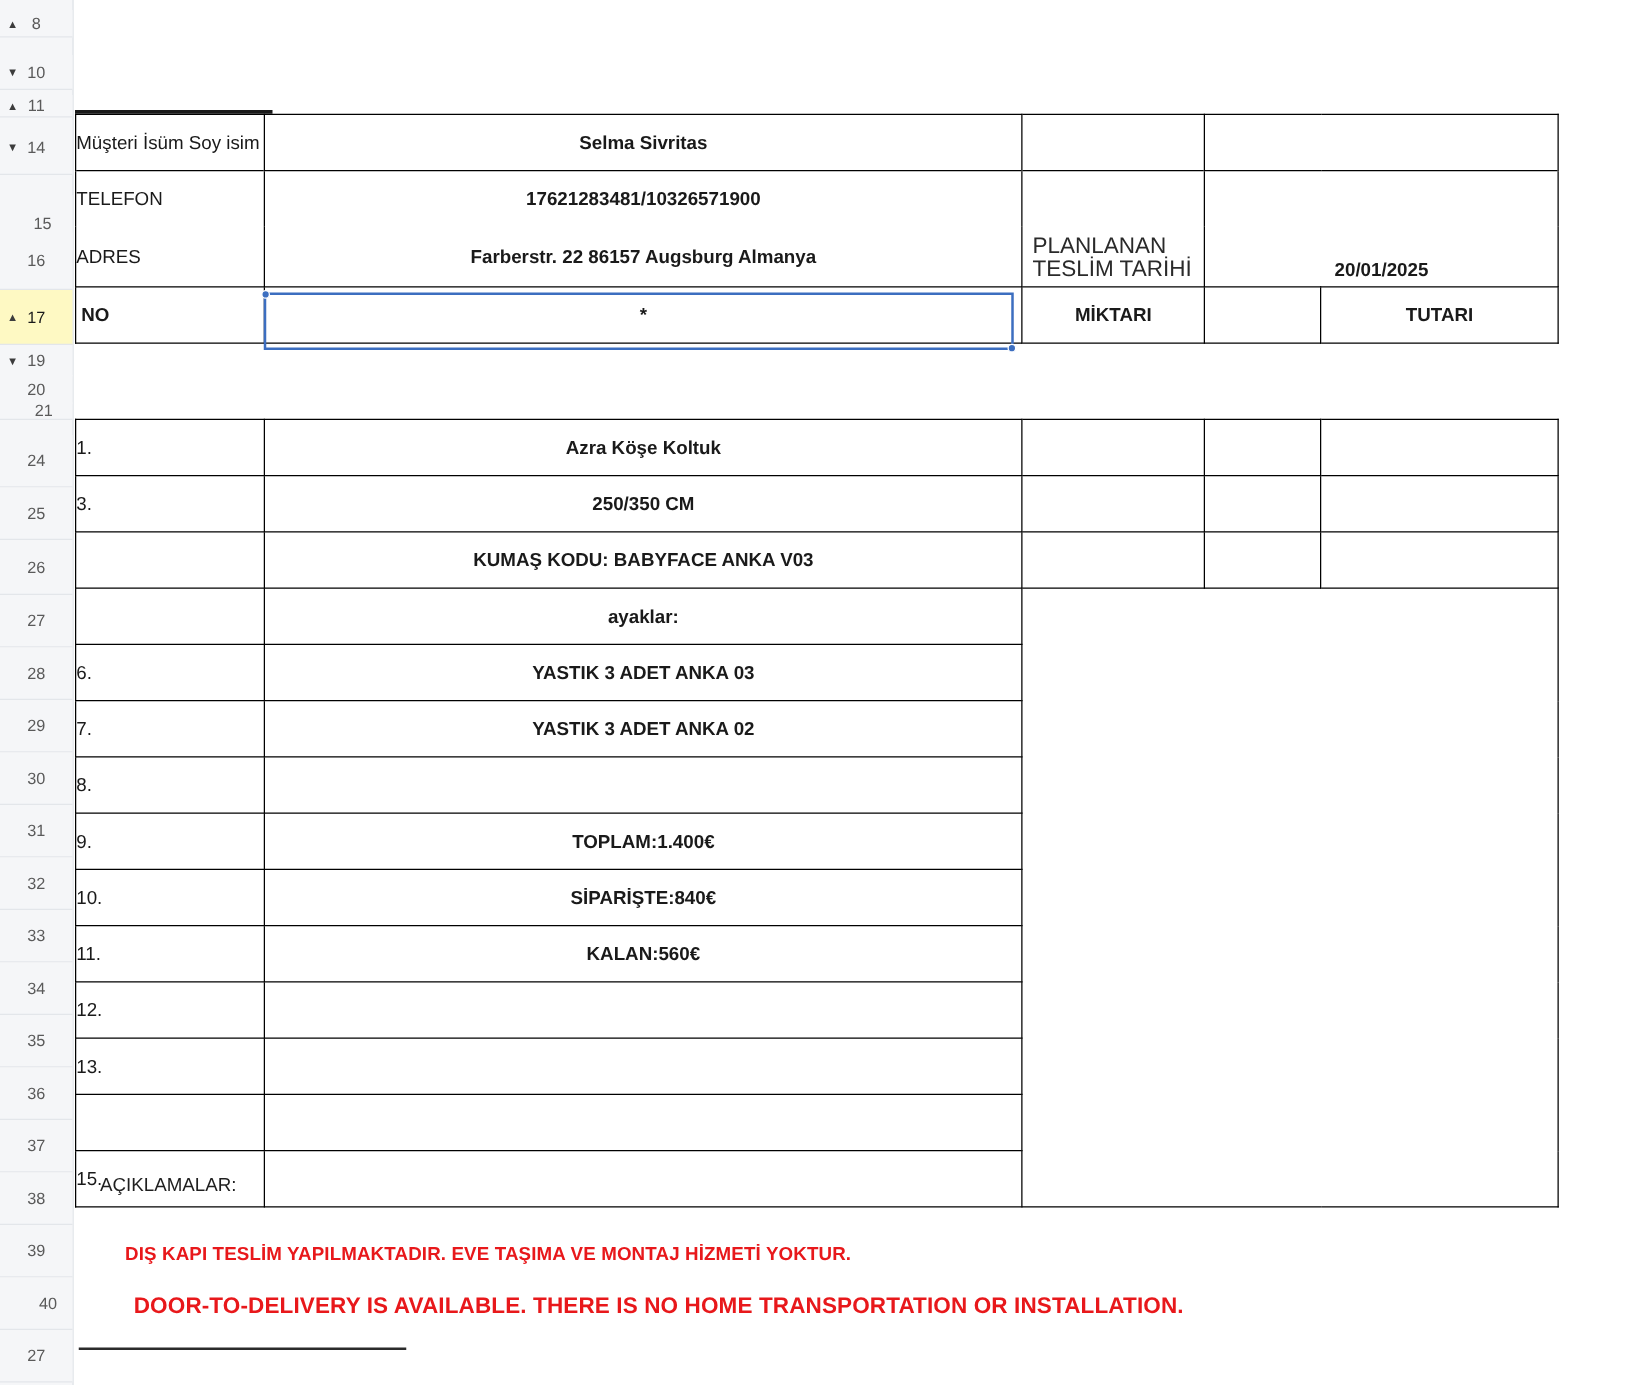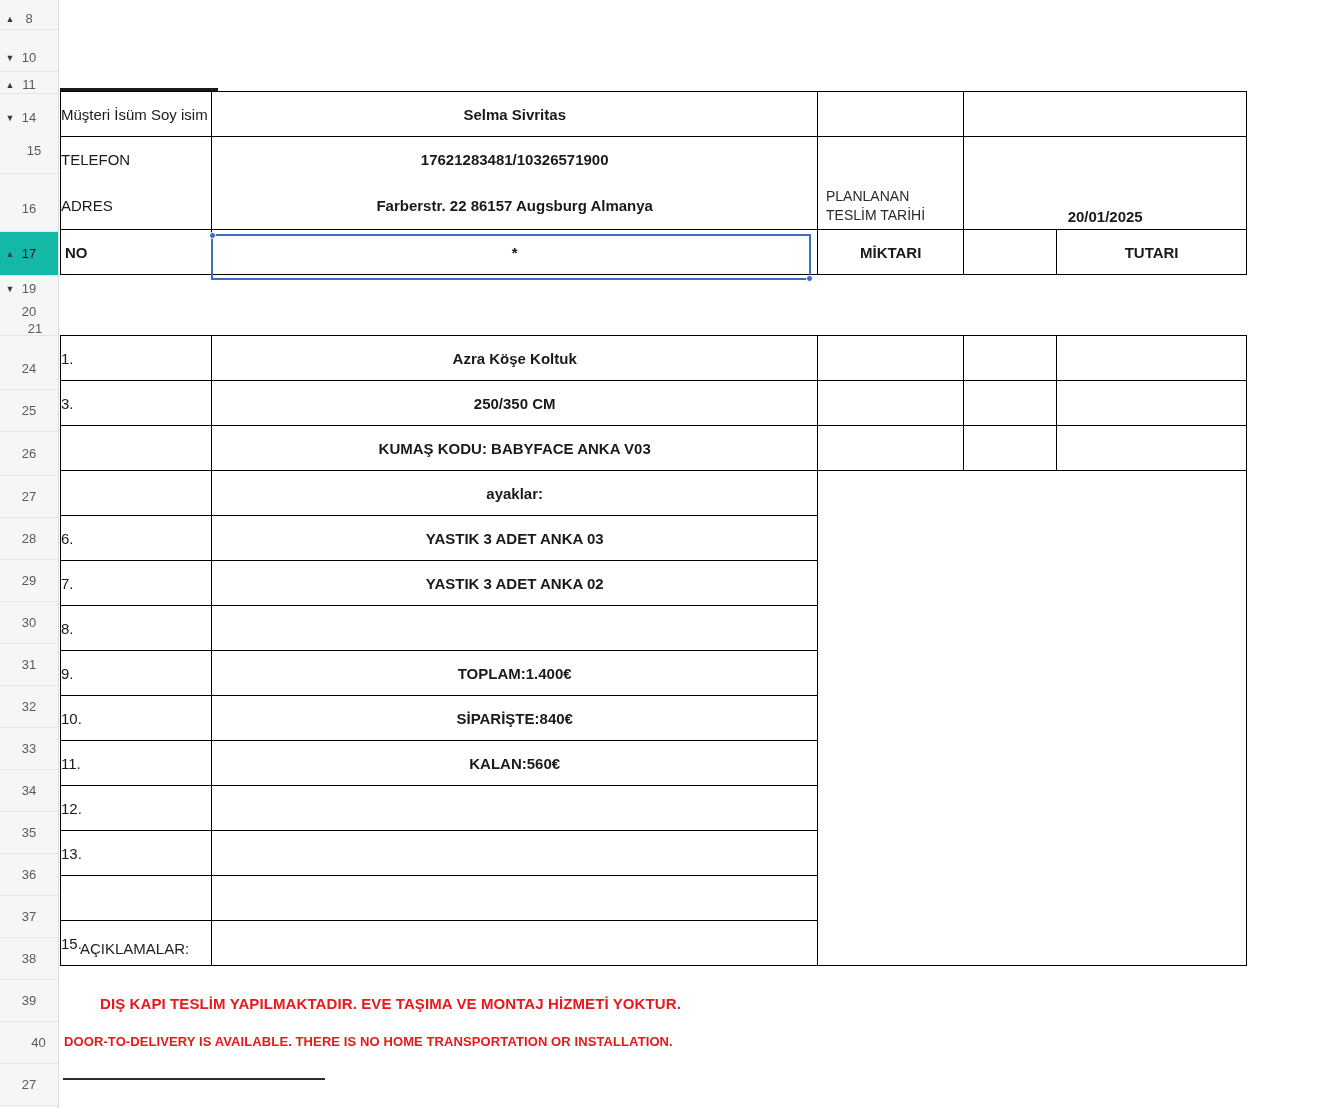--- a/index.html
+++ b/index.html
@@ -34,21 +34,21 @@
     box-sizing: border-box;
     border-bottom: 1px solid #e3e6ea;
     font-size: 13px;
     color: #5a5a5a;
     display: flex;
     align-items: center;
     justify-content: center;
     background: #f5f6f8;
   }
   .row-cell.selected {
-    background: #14b8a6;
+    background: #fef9c3;
     color: #1a1a1a;
   }
   .row-arrow {
     position: absolute;
     left: 4px;
     width: 12px;
     height: 12px;
     display: flex;
     align-items: center;
     justify-content: center;
@@ -78,21 +78,21 @@
   .tbl td {
     border: 1px solid #000000;
     padding: 0;
     height: 44px;
     vertical-align: middle;
     font-size: 15px;
     color: #1a1a1a;
   }
   .lbl {
     padding-left: 8px;
-    font-size: 14px;
+    font-size: 18px;
     color: #2a2a2a;
     font-weight: 400;
   }
   .lbl.b { font-weight: 700; }
   .ctr {
     text-align: center;
     font-weight: 700;
     font-size: 16px;
   }
   .ctr.small { font-size: 15px; }
@@ -124,24 +124,25 @@
     color: #e8181b;
     font-weight: 700;
     font-size: 15px;
     padding-left: 40px;
     margin-top: 38px;
     letter-spacing: 0.1px;
   }
   .note-red2 {
     color: #e8181b;
     font-weight: 700;
-    font-size: 13px;
+    font-size: 18px;
     padding-left: 4px;
     margin-top: 22px;
     letter-spacing: 0.1px;
+    margin-left: 43px;
   }
   .underline-seg {
     position: absolute;
     left: 4px;
     top: 1078px;
     width: 262px;
     height: 2px;
     background: #2b2b2b;
   }
 
@@ -183,21 +184,21 @@
 
   <div class="row-gutter" id="gutter">
       <div class="row-cell" style="top: 8px; height: 22px;">8</div>
       <div class="row-arrow" style="top: 13px;">▲</div>
       <div class="row-cell" style="top: 44px; height: 28px;">10</div>
       <div class="row-arrow" style="top: 52px;">▼</div>
       <div class="row-cell" style="top: 76px; height: 18px;">11</div>
       <div class="row-arrow" style="top: 79px;">▲</div>
       <div class="row-cell" style="top: 96px; height: 44px;">14</div>
       <div class="row-arrow" style="top: 112px;">▼</div>
-      <div class="row-cell" style="top: 128px; height: 46px; padding-left: 10px;">15</div>
+      <div class="row-cell" style="top: 156px; height: 46px; padding-left: 10px;">15</div>
       <div class="row-cell" style="top: 186px; height: 46px;">16</div>
       <div class="row-cell selected" style="top: 232px; height: 44px;">17</div>
       <div class="row-arrow" style="top: 248px;">▲</div>
       <div class="row-cell" style="top: 276px; height: 26px;">19</div>
       <div class="row-arrow" style="top: 283px;">▼</div>
       <div class="row-cell" style="top: 300px; height: 24px;">20</div>
       <div class="row-cell" style="top: 322px; height: 14px; padding-left: 12px;">21</div>
       <div class="row-cell" style="top: 348px; height: 42px;">24</div>
       <div class="row-cell" style="top: 390px; height: 42px;">25</div>
       <div class="row-cell" style="top: 432px; height: 44px;">26</div>

